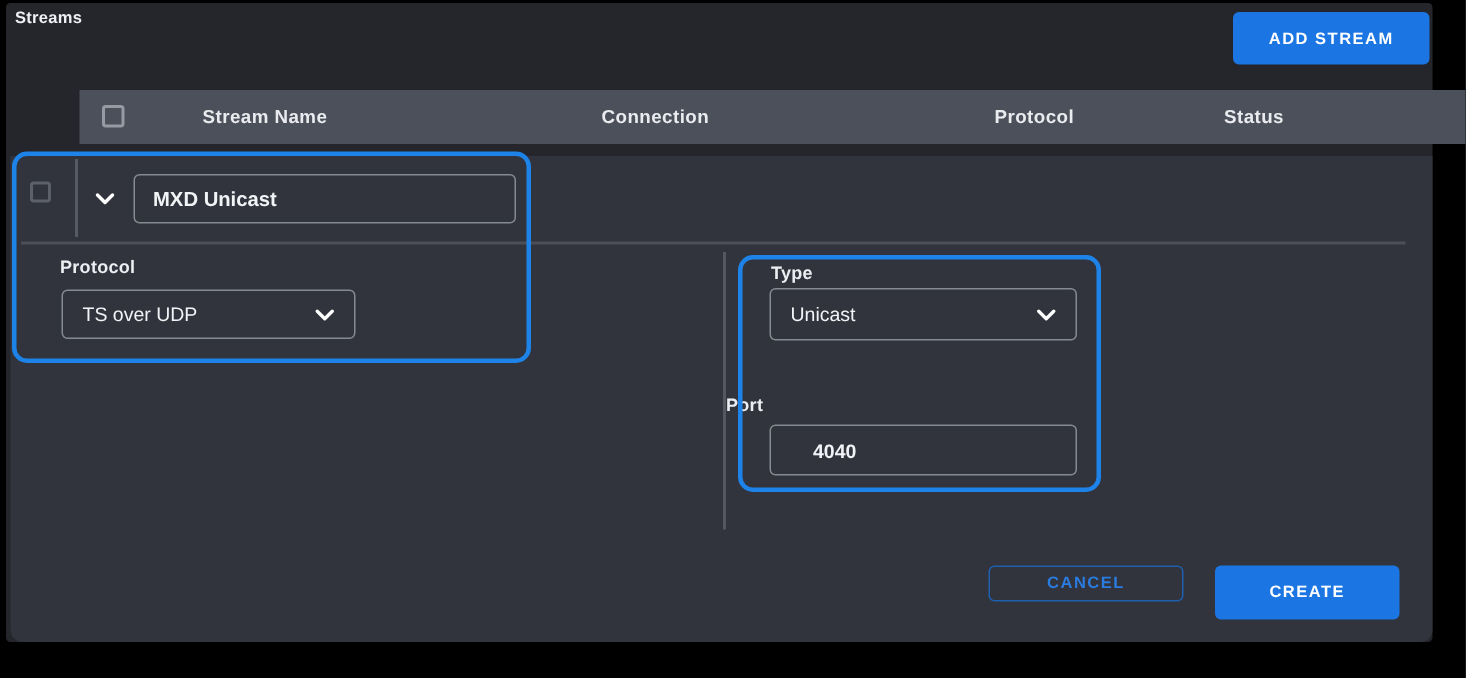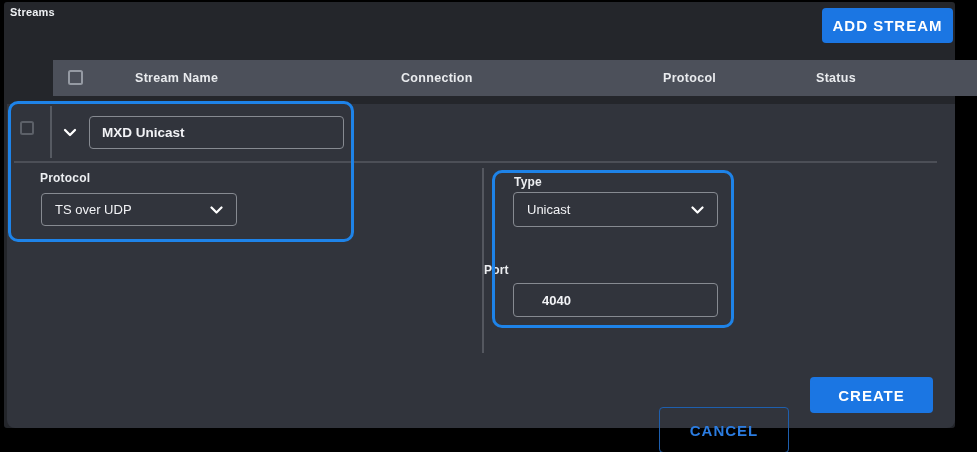--- a/index.html
+++ b/index.html
@@ -13,21 +13,21 @@
   }
   .abs{position:absolute;box-sizing:border-box;}
 
   
   .panel{left:4px;top:2px;width:951px;height:426px;background:#24262b;border-radius:3px;}
 
   .page-title{left:10px;top:6px;font-size:11px;font-weight:bold;color:#eef0f3;letter-spacing:.2px;}
 
   .btn{
     display:flex;align-items:center;justify-content:center;
-    font-size:15px;font-weight:bold;letter-spacing:1px;
+    font-size:11px;font-weight:bold;letter-spacing:1px;
     border-radius:4px;cursor:pointer;
   }
   .btn-primary{background:#1b76e3;color:#fff;}
   .btn-outline{background:transparent;color:#2b7ce0;border:1.5px solid #1e5fae;}
 
   .add-stream{left:822px;top:8px;width:131px;height:35px;}
 
   
   .header-row{left:7px;top:60px;width:948px;height:36px;background:#4c505a;margin-left:46px;}
   .col-label{position:absolute;top:11px;font-size:12.5px;font-weight:bold;color:#e9ebee;letter-spacing:.3px;}
@@ -62,21 +62,21 @@
 
   .select{
     display:flex;align-items:center;justify-content:space-between;
     padding:0 13px;cursor:pointer;
     font-size:13px;font-weight:normal;color:#f2f3f6;
   }
   .sel-protocol{left:41px;top:193px;width:196px;height:33px;}
   .sel-type{left:513px;top:192px;width:205px;height:35px;}
   .port-input{left:513px;top:283px;width:205px;height:34px;font-size:13px;font-weight:bold;padding:0 28px;}
 
-  .cancel{left:659px;top:377px;width:130px;height:46px;margin-top:30px;}
+  .cancel{left:659px;top:377px;width:130px;height:24px;}
   .create{left:810px;top:377px;width:123px;height:36px;}
 
   .chev-icon{display:block;}
 </style>
 </head>
 <body>
 
 <div class="abs panel"></div>
 
 <div class="abs page-title">Streams</div>

